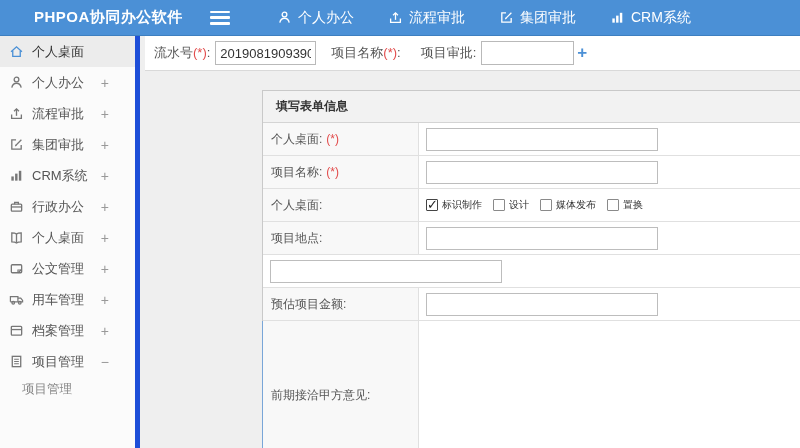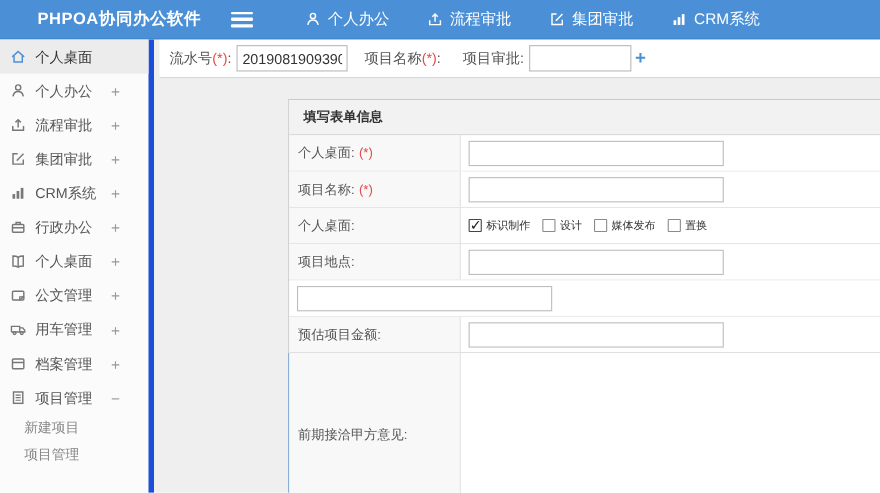--- a/index.html
+++ b/index.html
@@ -262,21 +262,20 @@
         <svg width="15" height="15" viewBox="0 0 16 16" fill="none" stroke="currentColor" stroke-width="1.4">
             <rect x="3.5" y="2.5" width="9" height="11"></rect>
             <path d="M5.5 5.5h5M5.5 8h5M5.5 10.5h5" stroke-width="1.1"></path>
           </svg>
       </span>
       <span class="s-label">项目管理</span>
       <span class="s-expand">−</span>
     </div>
 
     <div class="side-sub">
-      <div class="side-sub-item">新建项目</div>
       <div class="side-sub-item">项目管理</div>
     </div>
   </div>
 
   <div class="content">
 
     <div class="header-row">
       <span class="hf-label"><span>流水号</span><span class="hf-mark">(*)</span><span>:</span></span>
       <input class="hf-input" style="width: 101px;" value="20190819093905">
       <span class="hf-gap"></span>

